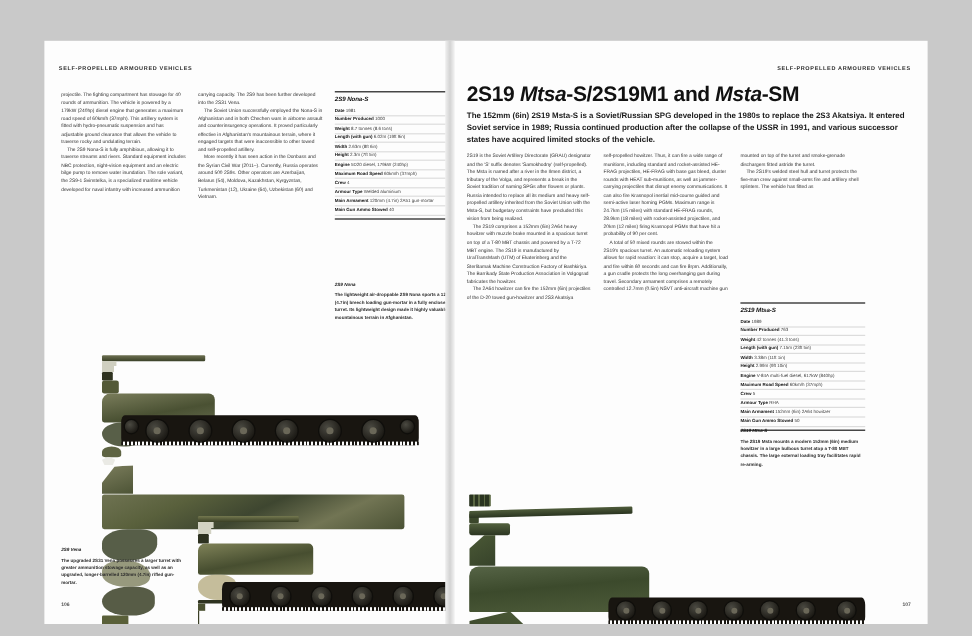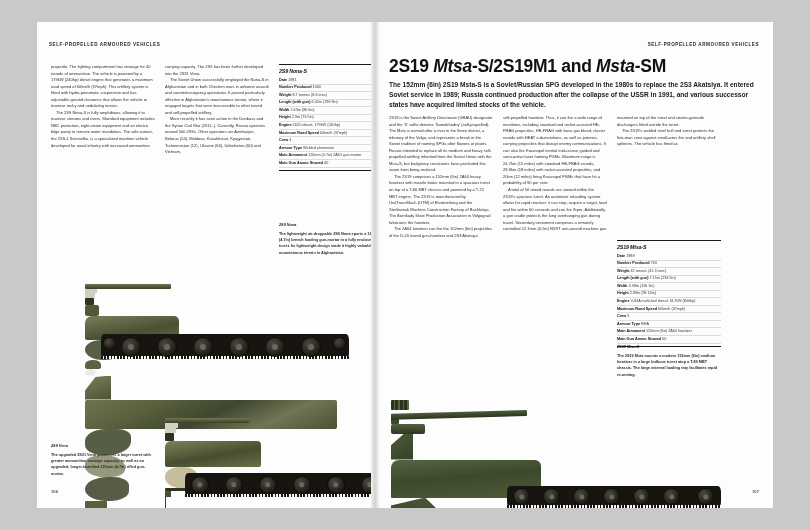--- a/index.html
+++ b/index.html
@@ -2,21 +2,21 @@
 <html><head>
 <meta charset="utf-8">
 <style>
   * { margin:0; padding:0; box-sizing:border-box; }
   html,body { width:810px; height:530px; }
   body {
     background:#c9c9c9;
     font-family:"Liberation Sans", sans-serif;
     overflow:hidden;
   }
-  .spread { position:relative; width:810px; height:480px; }
+  .spread { position:relative; width:810px; height:480px;margin-top:12px; }
 
   .page {
     position:absolute;
     top:22px;
     height:486px;
     background:#fdfdfd;
     overflow:hidden;
   }
   .page-left  { left:37px;  width:338px; border-right:1px solid #e2e2e2; }
   .page-right { left:375px; width:398px; }

